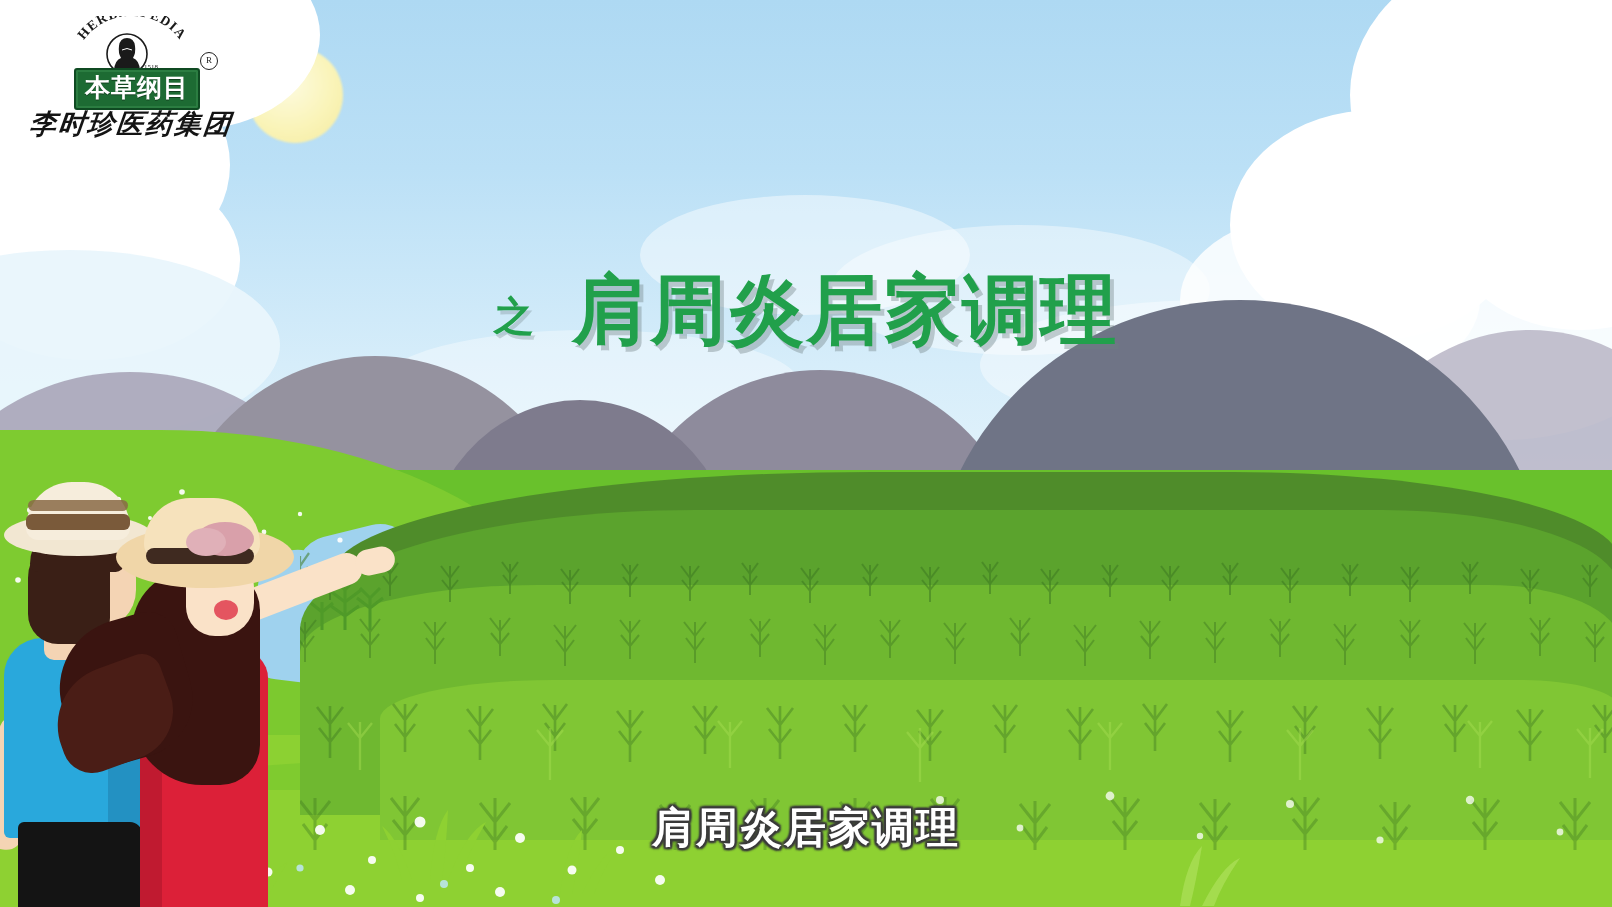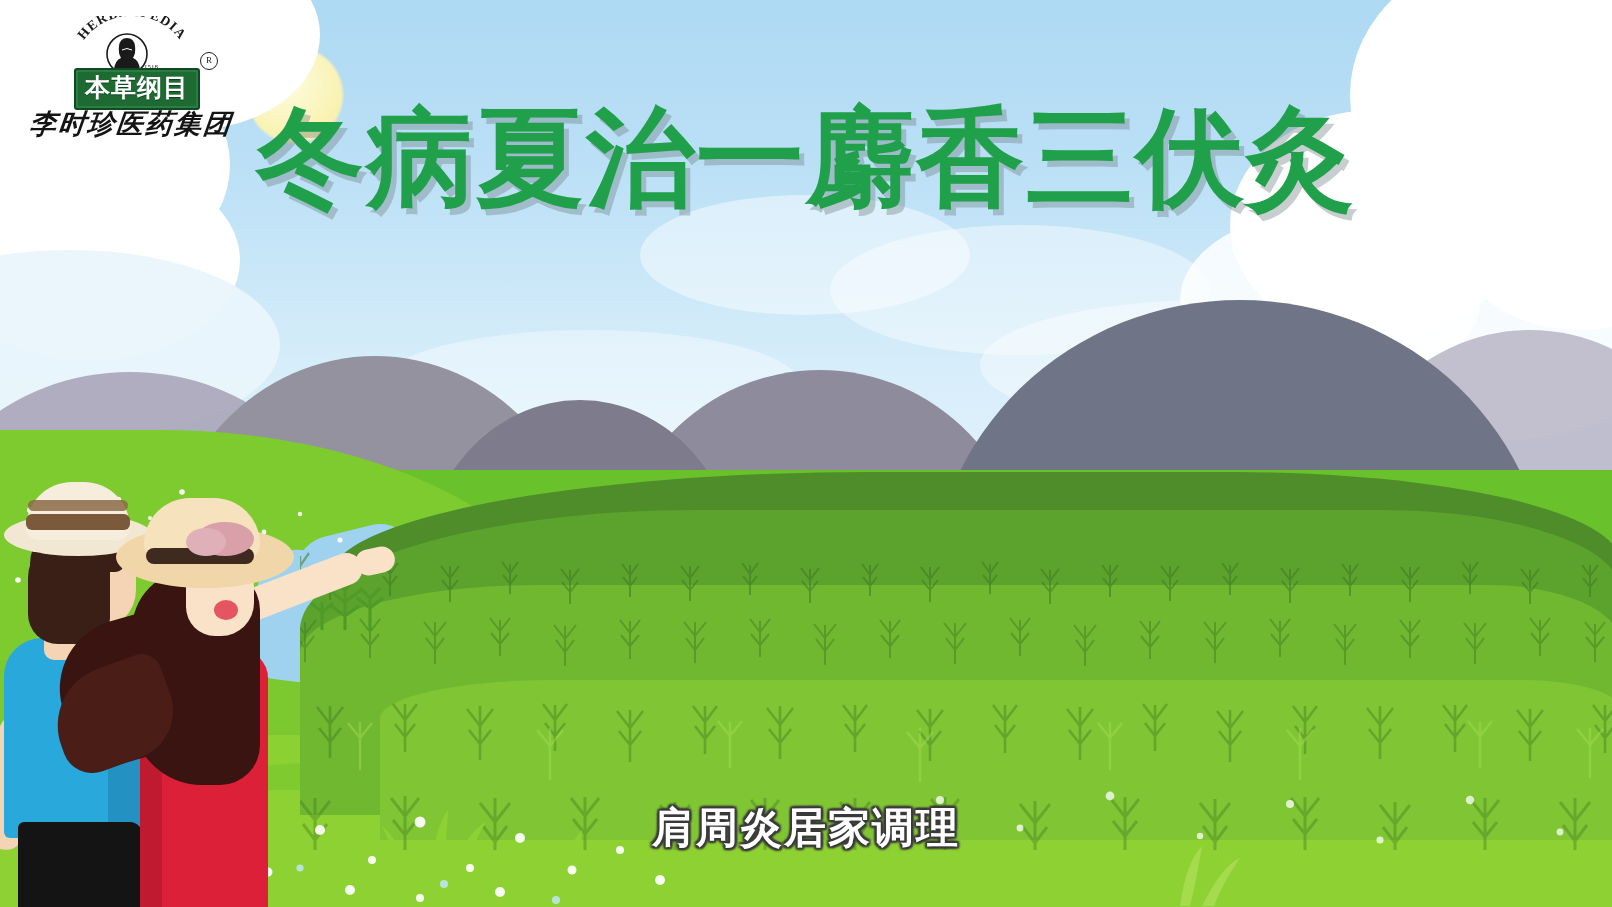--- a/index.html
+++ b/index.html
@@ -379,21 +379,22 @@
     <svg style="position:absolute;left:120px;top:44px;width:30px;height:12px;" viewBox="0 0 30 12">
       <text x="0" y="9" font-family="Liberation Serif, serif" font-size="7" fill="#1a1a1a">1518</text>
     </svg>
     <div class="logo-reg">R</div>
     <div class="logo-plaque">
       <span>本草纲目</span>
     </div>
     <div class="logo-calli">李时珍医药集团</div>
   </div>
 
-  <div id="title">
-    <span class="t">冬病夏治一麝香三伏灸</span>
+  <div id="subtitle">
+    <span class="zhi">之</span>
+    <span class="s">肩周炎居家调理</span>
   </div>
 
   <div id="caption">
     <span>肩周炎居家调理</span>
   </div>
 
 </div>
 
 </body></html>

